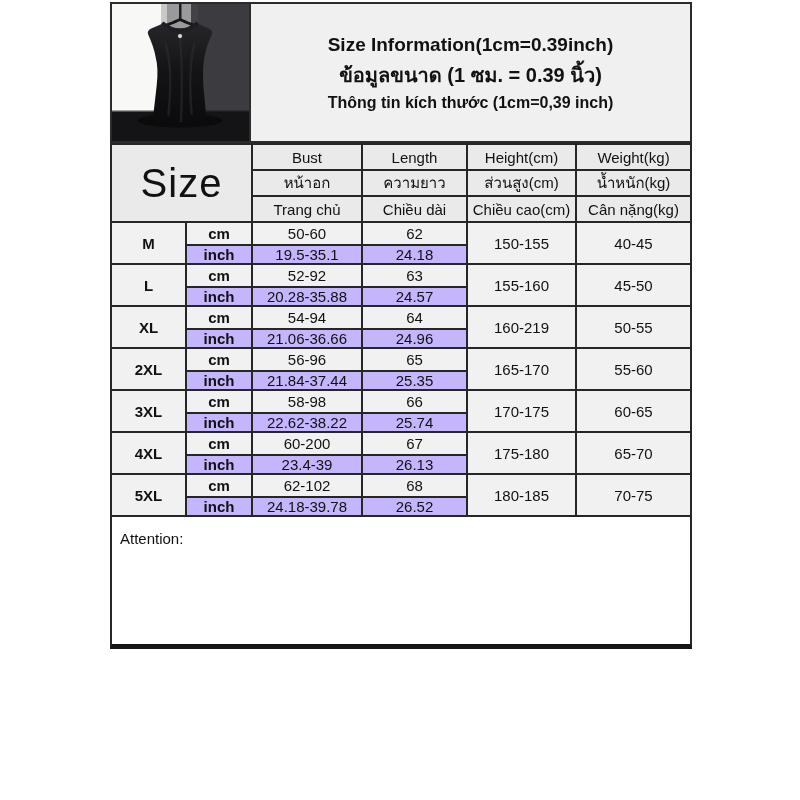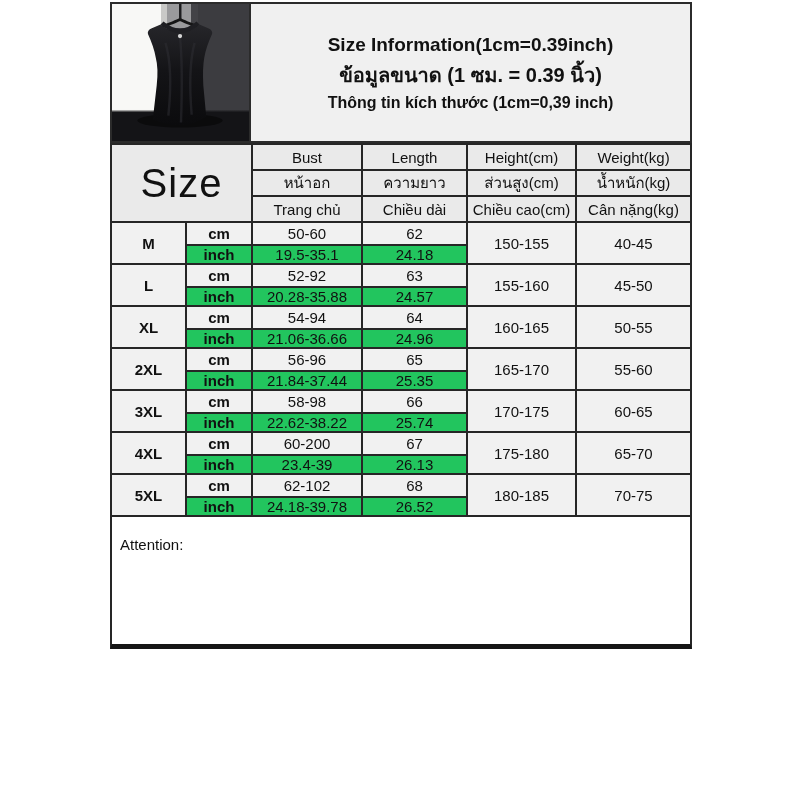--- a/index.html
+++ b/index.html
@@ -45,34 +45,34 @@
     border:2px solid #262626;
     text-align:center; vertical-align:middle;
     overflow:hidden; white-space:nowrap;
   }
   tr.hdr td { height:26px; background:#eaeaea; font-weight:normal; }
   td.size-big {
     background:#e2e2e2; font-size:40px; font-weight:bold;
     letter-spacing:1px;
   }
   tr.r-cm td { height:23px; background:#f1f1f1; }
-  tr.r-inch td { height:17px; background:#22c55e; }
+  tr.r-inch td { height:17px; background:#c4b5fd; }
   td.size-label { background:#e2e2e2; font-weight:bold; font-size:15px; }
   td.unit { font-weight:bold; }
   td.merged { background:#f1f1f1; }
   
   tr.r-cm td.sub { border-bottom:1px solid #4d4d4d; }
 
   
   .attention {
     width:582px; margin-top:-2px;
     border:2px solid #262626; border-bottom:5px solid #151515;
     background:#fff;
     min-height:134px;
-    padding:17px 8px 8px 8px;
+    padding:11px 8px 8px 8px;
     font-size:15px; line-height:1.5;
   }
 </style>
 </head>
 <body>
 
 <div class="content">
 
   <div class="header-row">
     <div class="photo-cell">
@@ -171,21 +171,21 @@
         <td class="unit">inch</td>
         <td>20.28-35.88</td>
         <td>24.57</td>
       </tr>
 
       <tr class="r-cm">
         <td class="size-label" rowspan="2">XL</td>
         <td class="unit sub">cm</td>
         <td class="sub">54-94</td>
         <td class="sub">64</td>
-        <td class="merged" rowspan="2">160-165</td>
+        <td class="merged" rowspan="2">160-219</td>
         <td class="merged" rowspan="2">50-55</td>
       </tr>
       <tr class="r-inch">
         <td class="unit">inch</td>
         <td>21.06-36.66</td>
         <td>24.96</td>
       </tr>
 
       <tr class="r-cm">
         <td class="size-label" rowspan="2">2XL</td>

